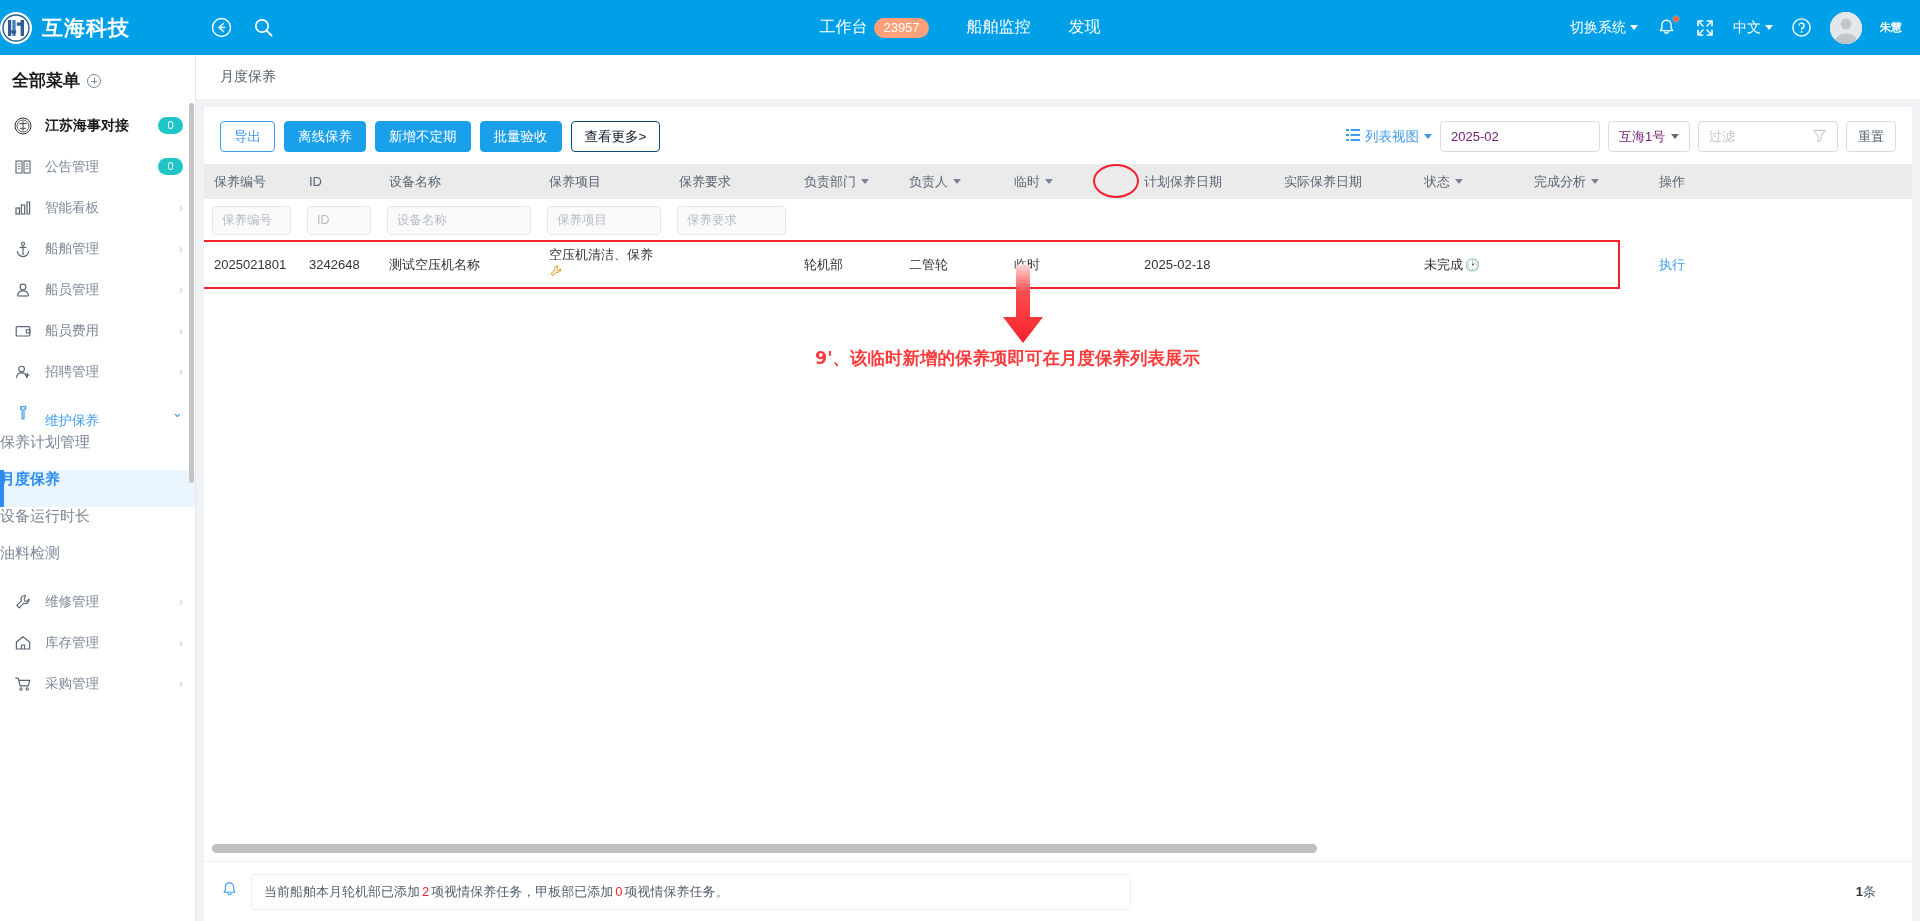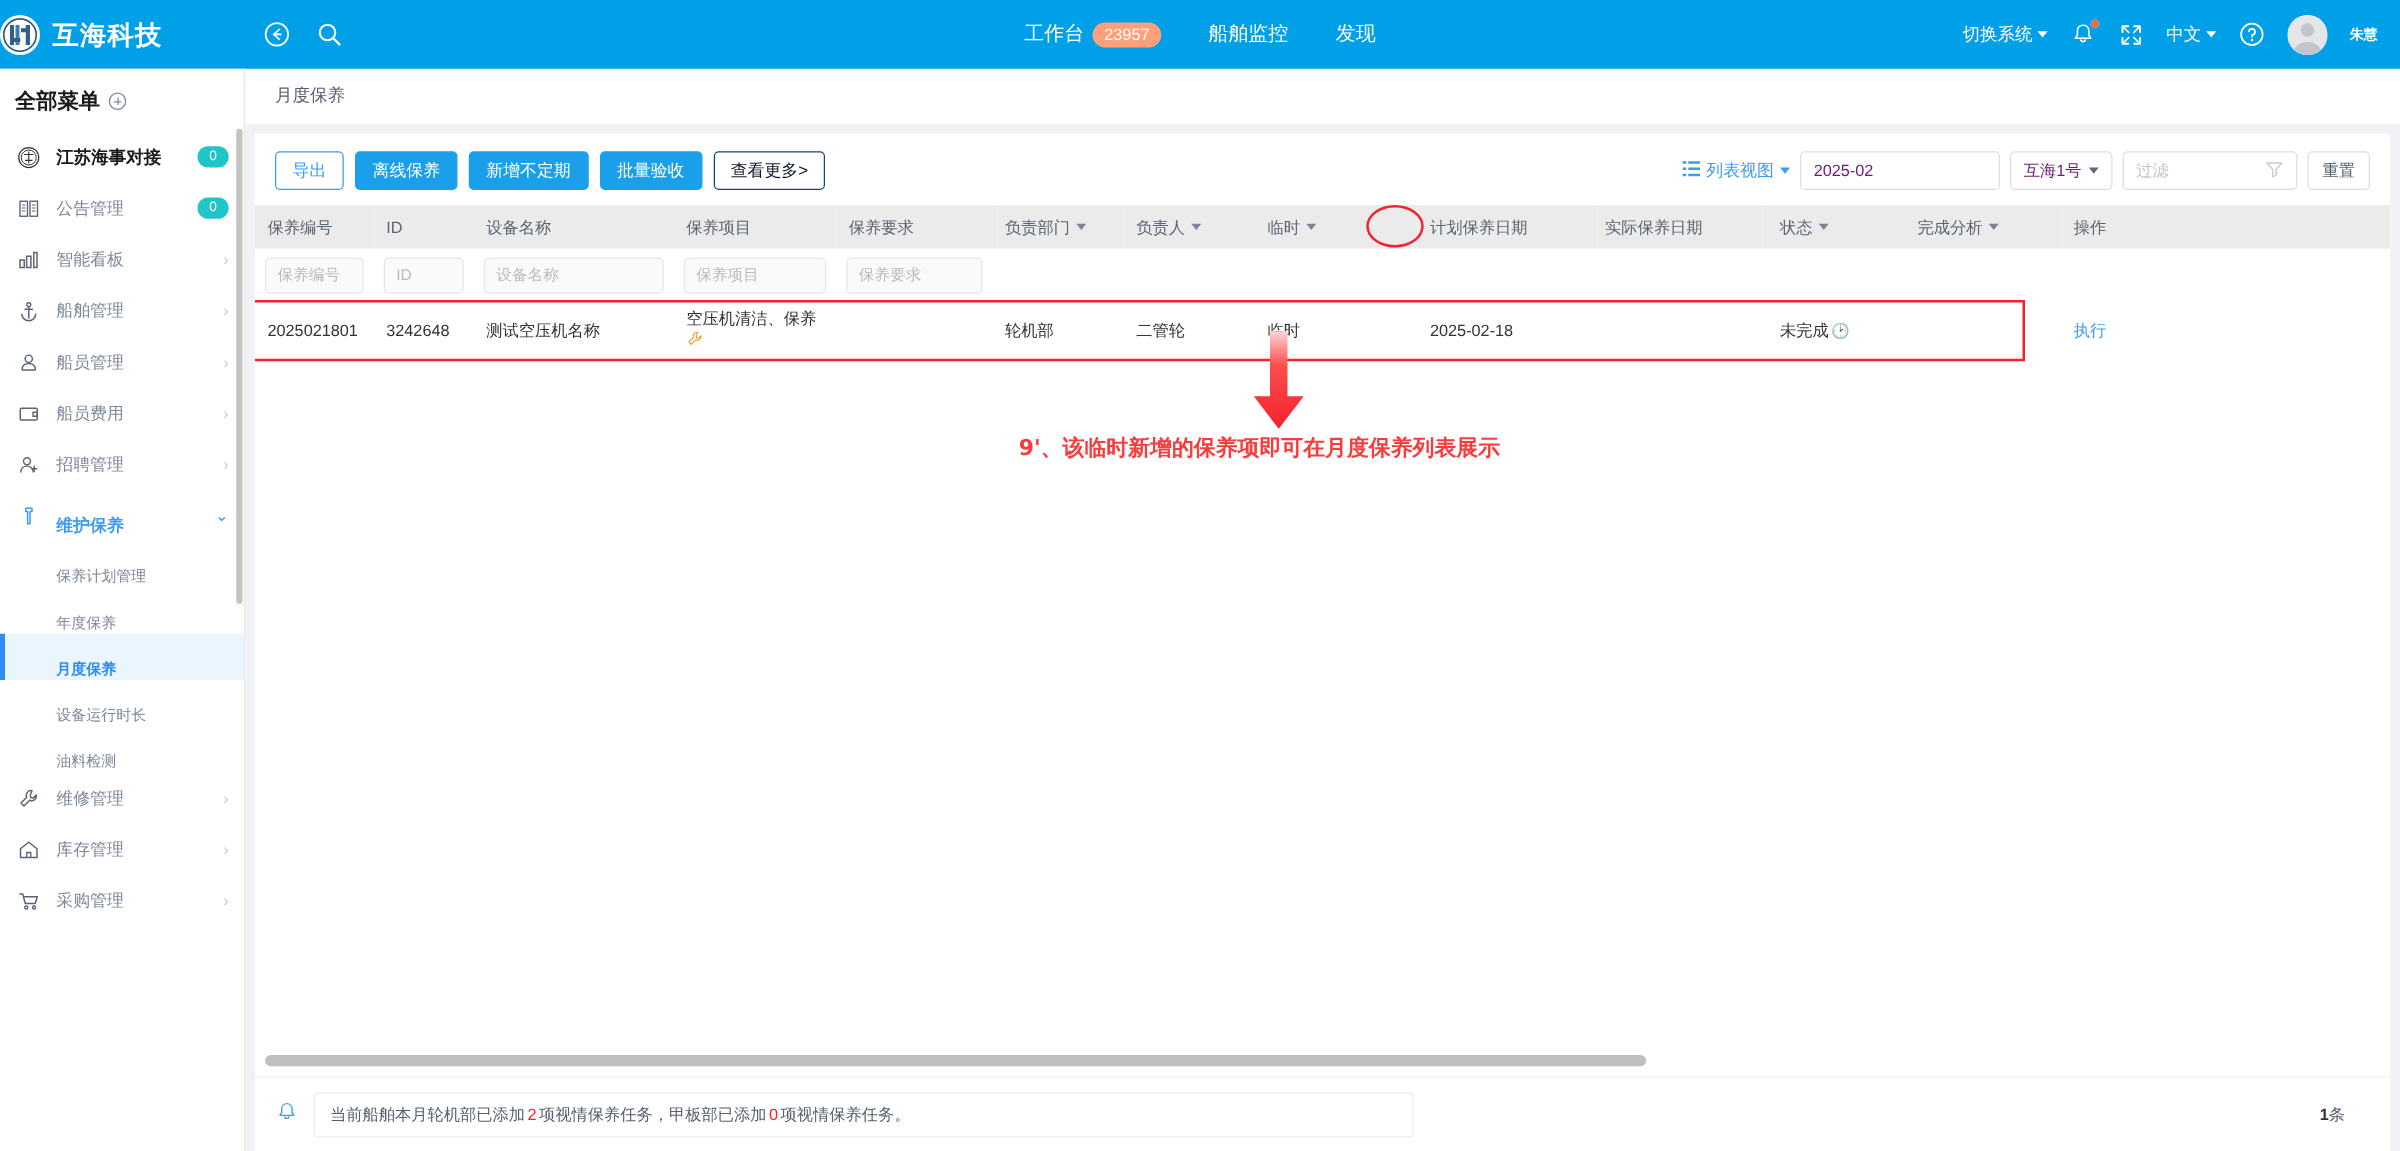--- a/index.html
+++ b/index.html
@@ -81,29 +81,29 @@
   .plus-circle::before { left: 3px; right: 3px; top: 6px; height: 1px; }
   .plus-circle::after { top: 3px; bottom: 3px; left: 6px; width: 1px; }
 
   .sb-item {
     display: flex; align-items: center; height: 41px; padding: 0 12px;
     cursor: pointer; position: relative;
   }
   .sb-icon { width: 22px; flex: 0 0 22px; display: flex; align-items: center; justify-content: center; }
   .sb-label { margin-left: 11px; font-size: 13.5px; color: #7e8899; white-space: nowrap; }
   .sb-item.strong .sb-label { color: #1a1a1a; font-weight: bold; font-size: 14px; }
-  .sb-item.active-parent .sb-label { color: #3d9bf0; font-weight: bold; margin-top: 16px; }
+  .sb-item.active-parent .sb-label { color: #3d9bf0; font-weight: normal; margin-top: 16px; }
   .sb-badge {
     margin-left: auto; background: #20c5c8; color: #fff; border-radius: 10px;
     font-size: 11px; min-width: 25px; text-align: center; padding: 2px 7px; line-height: 13px;
   }
   .sb-arrow { margin-left: auto; color: #c8cdd6; font-size: 13px; line-height: 1; }
   .sb-sub {
-    height: 37px; display: flex; align-items: flex-end; padding-left: 45px;
-    font-size: 12px; color: #7e8899; cursor: pointer; position: relative;
+    height: 37px; display: flex; align-items: flex-start; 
+    font-size: 15px; color: #7e8899; cursor: pointer; position: relative;
   }
   .sb-sub.selected { background: #eaf5fe; color: #2d8cf0; font-weight: bold; }
   .sb-sub.selected::before {
     content: ""; position: absolute; left: 0; top: 0; bottom: 0; width: 4px; background: #2d8cf0;
   }
   .sb-track {
     position: absolute; right: 1px; top: 48px; width: 5px; height: 380px;
     background: #c4c4c4; border-radius: 3px;
   }
 
@@ -387,23 +387,20 @@
             <svg width="18" height="18" viewBox="0 0 18 18">
               <path d="M6.6 2.6 h5 v2.6 h-1.6 v9.8 h-1.9 v-9.8 h-1.5 z" fill="none" stroke="#3d9bf0" stroke-width="1.2" stroke-linejoin="round"></path>
             </svg>
           </span>
           <span class="sb-label">维护保养</span>
           <span class="sb-arrow" style="color:#3d9bf0;">⌄</span>
         </div>
 
         <div class="sb-sub">
           <span>保养计划管理</span>
-        </div>
-        <div class="sb-sub">
-          <span>年度保养</span>
         </div>
         <div class="sb-sub selected">
           <span>月度保养</span>
         </div>
         <div class="sb-sub">
           <span>设备运行时长</span>
         </div>
         <div class="sb-sub">
           <span>油料检测</span>
         </div>

